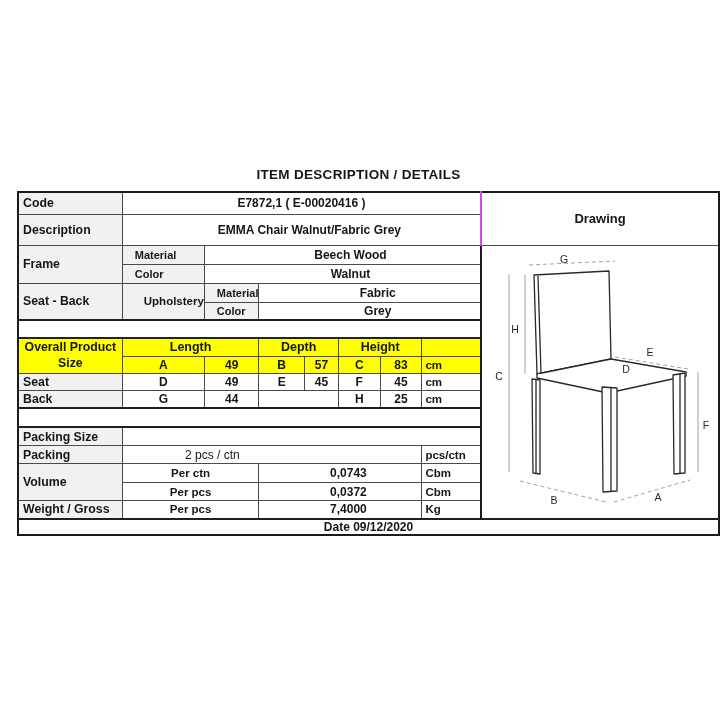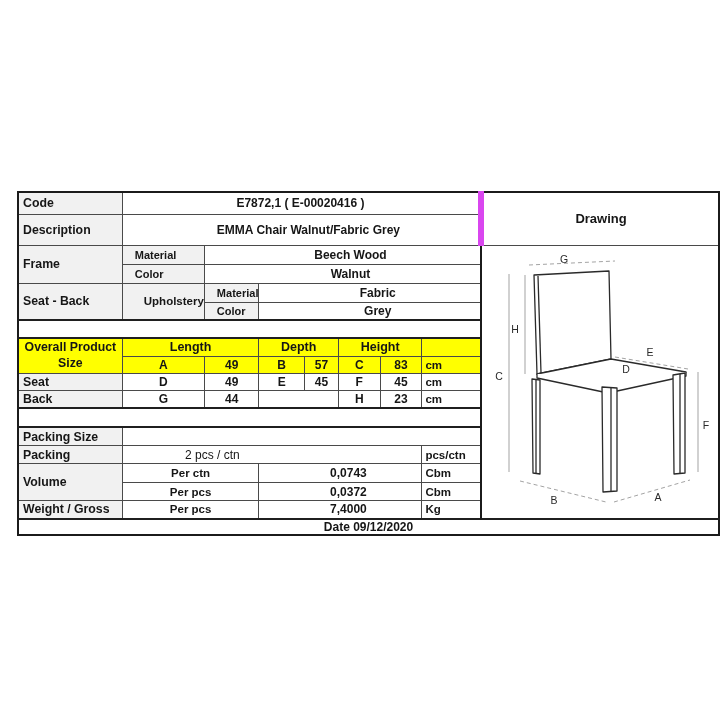--- a/index.html
+++ b/index.html
@@ -18,34 +18,35 @@
   .val{text-align:center;font-weight:bold;padding-left:16px;}
   .valb{text-align:center;font-weight:bold;}
   .letter{text-align:center;font-weight:bold;}
   .num{text-align:center;font-weight:bold;}
   .unit{font-weight:bold;text-align:left;padding-left:3px;font-size:11.5px;}
   .yellow{background:#ffff00;}
   .yellow-h{background:#ffff00;font-weight:bold;text-align:center;font-size:12.5px;}
   .ovr{background:#ffff00;font-weight:bold;text-align:center;font-size:12.3px;
        white-space:normal;line-height:1.25;}
   .perlbl{font-weight:bold;text-align:center;font-size:11.5px;}
-  .drawhead{border-left:6px solid #d946ef;text-align:center;font-weight:bold;font-size:13px;margin-left:36px;}
+  .drawhead{border-left:2px solid #d946ef;text-align:center;font-weight:bold;font-size:13px;margin-left:36px;}
   .drawarea{border-left:2px solid #1b1b1b;vertical-align:top;padding:0;}
   .packwrap{position:relative;height:17px;}
   .packwrap span{position:absolute;top:50%;transform:translate(-50%,-50%);font-weight:normal;margin-top:36px;}
   .packcenter{position:relative;height:17px;text-align:right;}
   .packcenter span{position:absolute;top:50%;left:30%;transform:translate(-50%,-50%);font-weight:normal;}
   .datecell{text-align:center;font-weight:bold;font-size:12px;}
   svg text{font-family:"Liberation Sans",sans-serif;font-size:10.5px;fill:#2a2a2a;}
 </style>
 </head>
 <body>
 
 <div class="page">
 
+  <div class="doc-title">ITEM DESCRIPTION / DETAILS</div>
 
   <div class="sheet">
     <table>
       <colgroup>
         <col style="width:105px">
           <col style="width:65px">
           <col style="width:47px">
         <col style="width:47px">
           <col style="width:35px">
           <col style="width:43px">
@@ -162,21 +163,21 @@
         <td class="num">45</td>
         <td class="unit">cm</td>
       </tr>
 
       <tr style="height:18px">
         <td class="lbl">Back</td>
         <td class="letter">G</td>
         <td class="num">44</td>
         <td colspan="2"></td>
         <td class="letter">H</td>
-        <td class="num">23</td>
+        <td class="num">25</td>
         <td class="unit">cm</td>
       </tr>
 
       <tr class="sep" style="height:19px">
             <td colspan="8"></td>
           </tr>
 
       <tr class="sep" style="height:18px">
         <td class="lbl">Packing Size</td>
         <td colspan="7">

